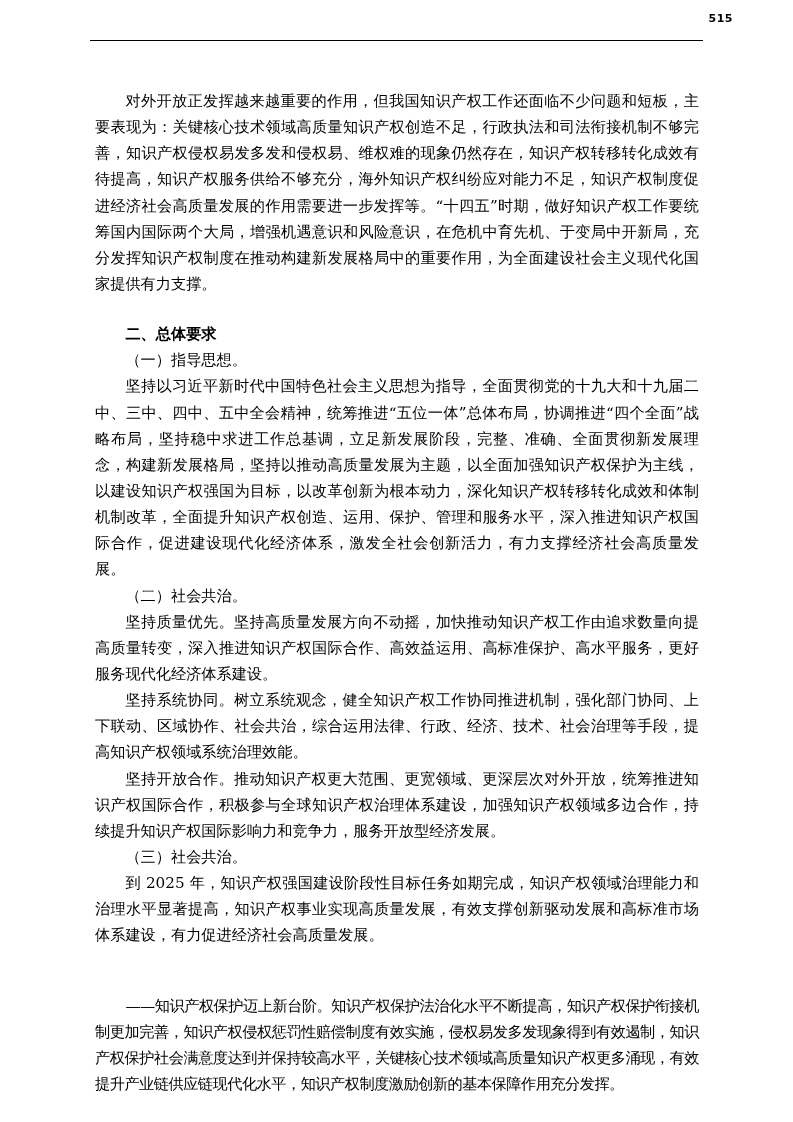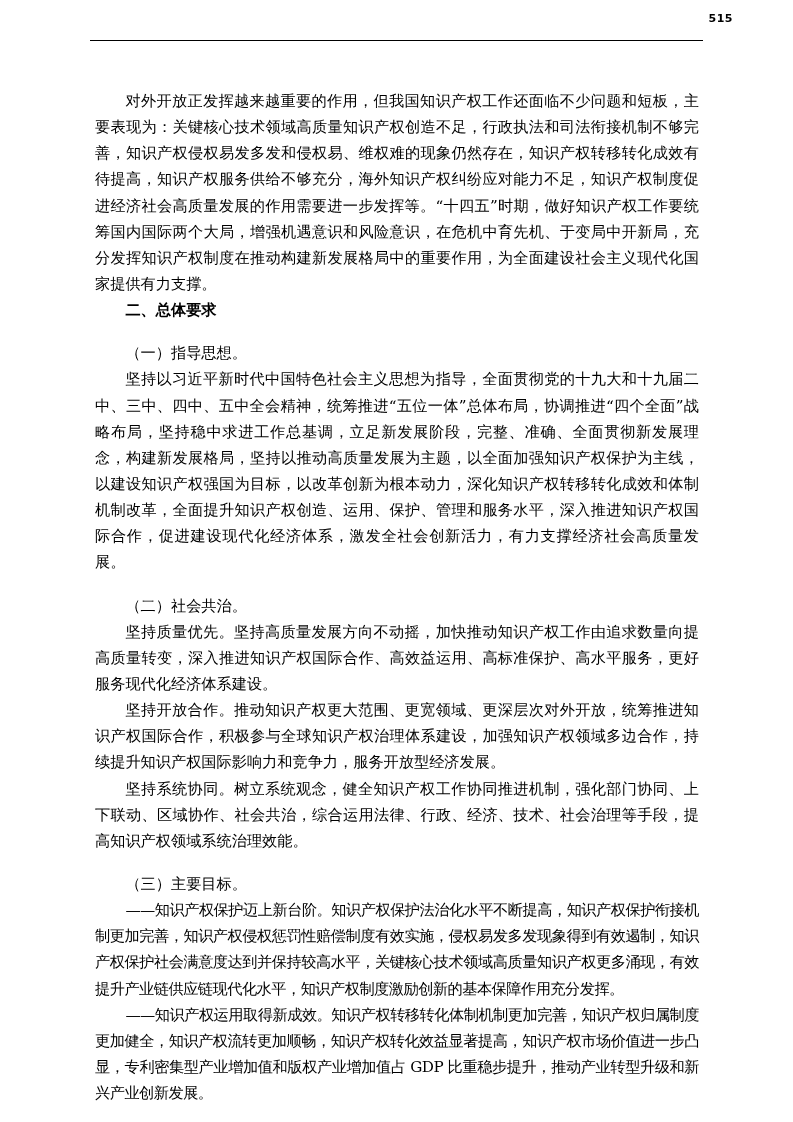--- a/index.html
+++ b/index.html
@@ -46,27 +46,28 @@
     text-align: justify;
     text-justify: inter-ideograph;
   }
   p {
     margin: 0;
     text-indent: 2em;
   }
   .heading {
     font-weight: bold;
     text-indent: 2em;
+    margin-top: 24px;
   }
   .subheading {
     text-indent: 2em;
-    margin-top: 17px;
   }
   .dash {
     letter-spacing: -0.5px;
+    margin-top: 44px;
   }
 </style>
 </head>
 <body>
 
 <div class="page">
 
   <div class="page-number">515</div>
 
   <div class="header-rule"></div>
@@ -79,25 +80,26 @@
 
     <p class="subheading">（一）指导思想。</p>
 
     <p class="body">坚持以习近平新时代中国特色社会主义思想为指导，全面贯彻党的十九大和十九届二中、三中、四中、五中全会精神，统筹推进“五位一体”总体布局，协调推进“四个全面”战略布局，坚持稳中求进工作总基调，立足新发展阶段，完整、准确、全面贯彻新发展理念，构建新发展格局，坚持以推动高质量发展为主题，以全面加强知识产权保护为主线，以建设知识产权强国为目标，以改革创新为根本动力，深化知识产权转移转化成效和体制机制改革，全面提升知识产权创造、运用、保护、管理和服务水平，深入推进知识产权国际合作，促进建设现代化经济体系，激发全社会创新活力，有力支撑经济社会高质量发展。</p>
 
     <p class="subheading">（二）社会共治。</p>
 
     <p class="body">坚持质量优先。坚持高质量发展方向不动摇，加快推动知识产权工作由追求数量向提高质量转变，深入推进知识产权国际合作、高效益运用、高标准保护、高水平服务，更好服务现代化经济体系建设。</p>
 
 
+    <p class="body">坚持系统协同。树立系统观念，健全知识产权工作协同推进机制，强化部门协同、上下联动、区域协作、社会共治，综合运用法律、行政、经济、技术、社会治理等手段，提高知识产权领域系统治理效能。</p>
+
     <p class="body">坚持开放合作。推动知识产权更大范围、更宽领域、更深层次对外开放，统筹推进知识产权国际合作，积极参与全球知识产权治理体系建设，加强知识产权领域多边合作，持续提升知识产权国际影响力和竞争力，服务开放型经济发展。</p>
 
-    <p class="body">坚持系统协同。树立系统观念，健全知识产权工作协同推进机制，强化部门协同、上下联动、区域协作、社会共治，综合运用法律、行政、经济、技术、社会治理等手段，提高知识产权领域系统治理效能。</p>
+    <p class="subheading">（三）社会共治。</p>
 
-    <p class="subheading">（三）主要目标。</p>
-
+    <p class="body">到 2025 年，知识产权强国建设阶段性目标任务如期完成，知识产权领域治理能力和治理水平显著提高，知识产权事业实现高质量发展，有效支撑创新驱动发展和高标准市场体系建设，有力促进经济社会高质量发展。</p>
 
     <p class="body dash">——知识产权保护迈上新台阶。知识产权保护法治化水平不断提高，知识产权保护衔接机制更加完善，知识产权侵权惩罚性赔偿制度有效实施，侵权易发多发现象得到有效遏制，知识产权保护社会满意度达到并保持较高水平，关键核心技术领域高质量知识产权更多涌现，有效提升产业链供应链现代化水平，知识产权制度激励创新的基本保障作用充分发挥。</p>
 
     <p class="body dash">——知识产权运用取得新成效。知识产权转移转化体制机制更加完善，知识产权归属制度更加健全，知识产权流转更加顺畅，知识产权转化效益显著提高，知识产权市场价值进一步凸显，专利密集型产业增加值和版权产业增加值占 GDP 比重稳步提升，推动产业转型升级和新兴产业创新发展。</p>
 
   </div>
 </div>
 
 </body></html>

